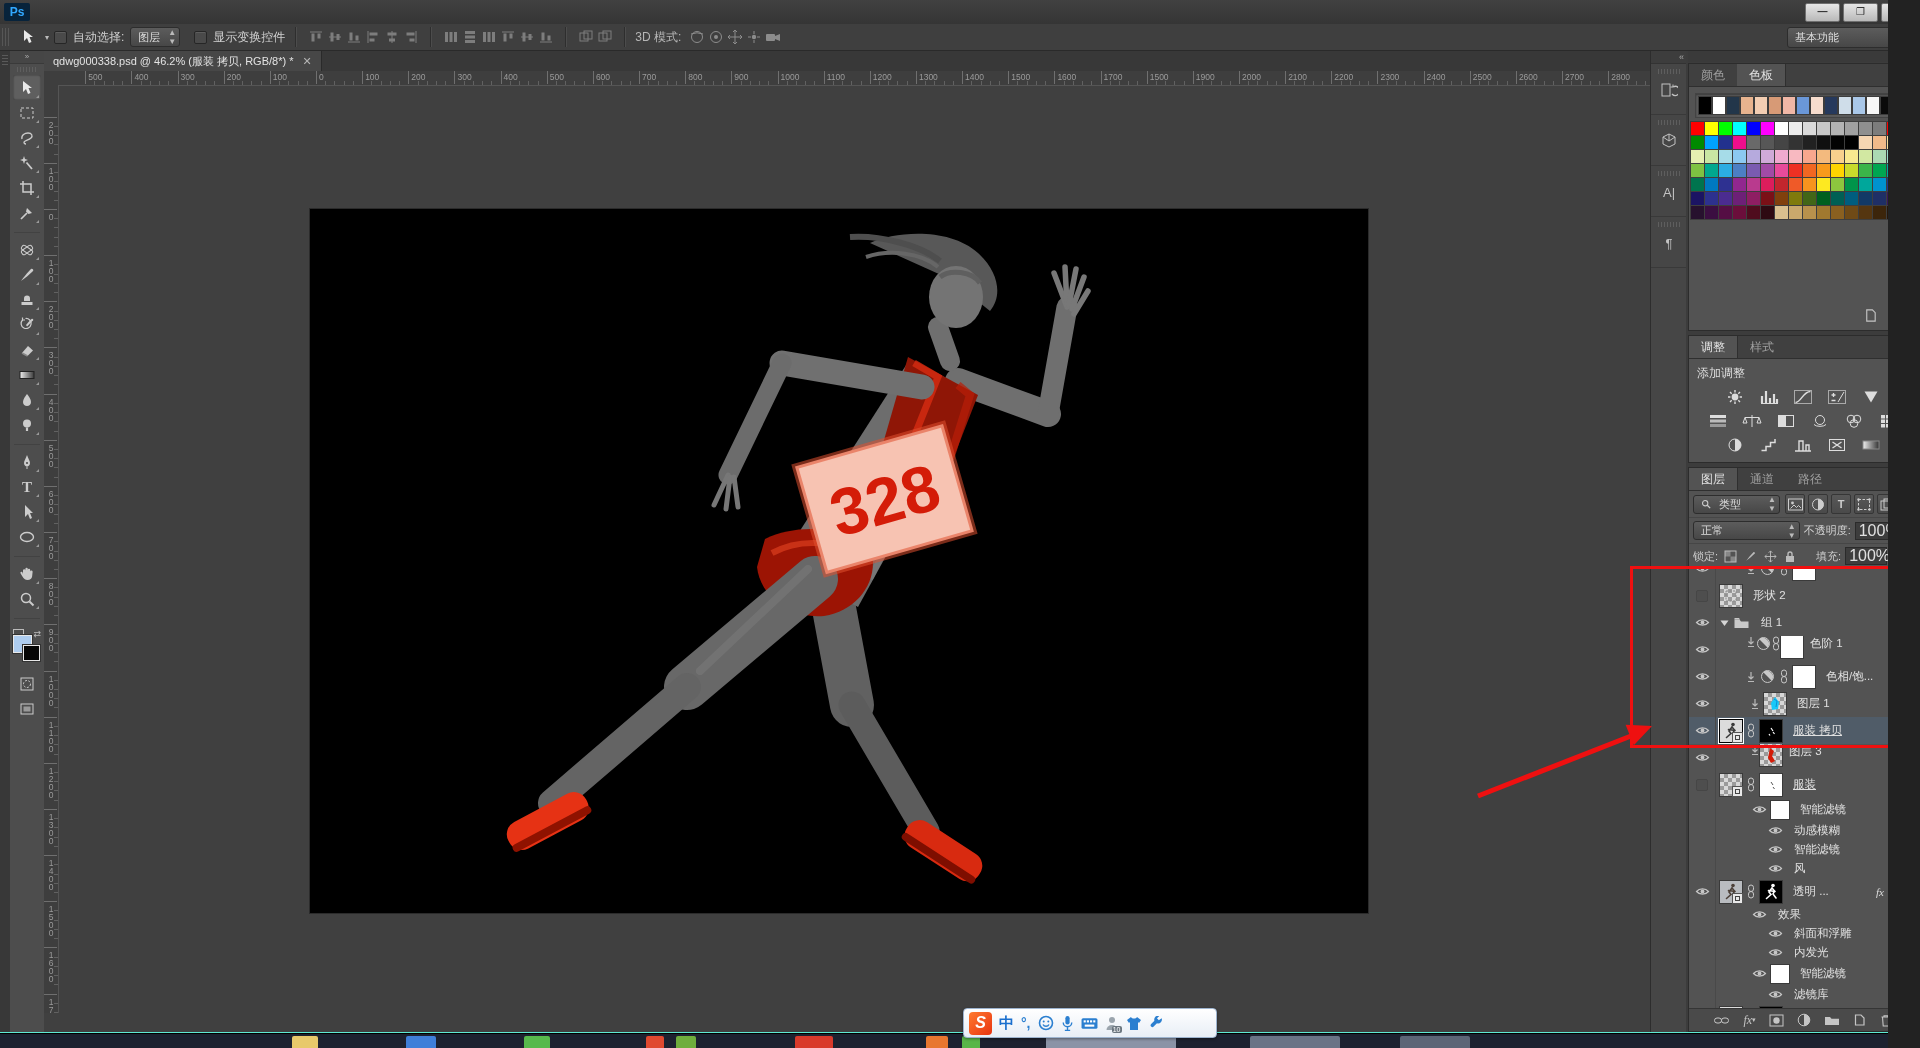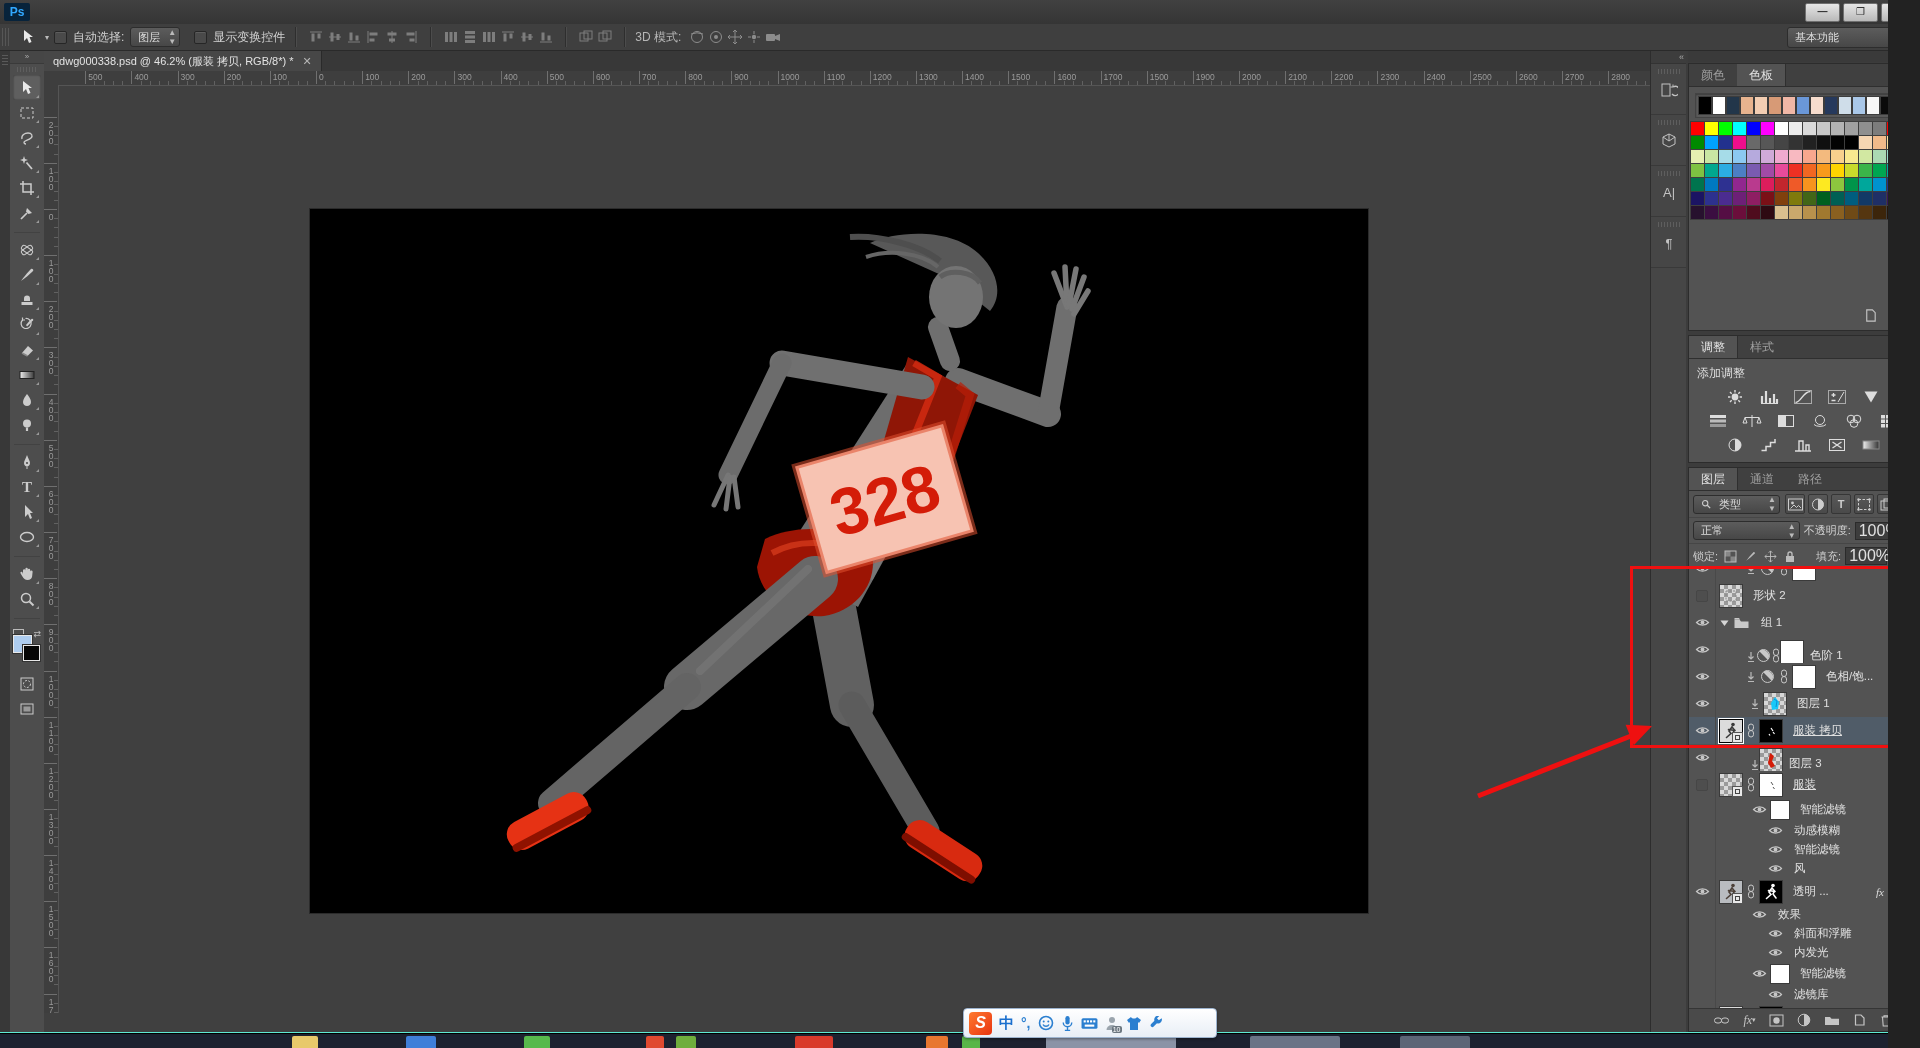--- a/index.html
+++ b/index.html
@@ -1350,21 +1350,21 @@
               <div class="rgt"></div>
             </div>
           </div>
           <div class="lrow" style="height: 27px;">
             <div class="eyecol">
               <svg width="15" height="11" viewBox="0 0 15 11" xmlns="http://www.w3.org/2000/svg">
                 <path d="M1.5 5.5 C4.5 2 10.5 2 13.5 5.5 C10.5 9 4.5 9 1.5 5.5 Z" fill="none" stroke="#c6c6c6" stroke-width="1.2"></path>
                 <circle cx="7.5" cy="5.5" r="1.9" fill="#c6c6c6"></circle>
               </svg>
             </div>
-            <div class="row" style="flex: 1 1 0%; height: 100%; display: flex; align-items: flex-end; padding-left: 30px; overflow: hidden;">
+            <div class="row" style="flex: 1 1 0%; height: 100%; display: flex; align-items: flex-start; padding-left: 30px; overflow: hidden;">
               <div style="display: flex;">
                 <svg width="10" height="12" viewBox="0 0 10 12" xmlns="http://www.w3.org/2000/svg">
                   <path d="M5 1 V8 M2.5 5.5 L5 8 L7.5 5.5 M2 10.5 h6" stroke="#b9b9b9" fill="none" stroke-width="1.2"></path>
                 </svg>
               </div>
               <div style="display: flex;">
                 <svg width="15" height="15" viewBox="0 0 15 15" xmlns="http://www.w3.org/2000/svg">
                   <circle cx="7.5" cy="7.5" r="6" fill="none" stroke="#c9c9c9"></circle>
                   <path d="M3.3 3.3 a6 6 0 0 1 8.4 8.4 Z" fill="#c9c9c9"></path>
                 </svg>
@@ -1461,21 +1461,21 @@
               <div class="rgt"></div>
             </div>
           </div>
           <div class="lrow" style="height: 27px;">
             <div class="eyecol">
               <svg width="15" height="11" viewBox="0 0 15 11" xmlns="http://www.w3.org/2000/svg">
                 <path d="M1.5 5.5 C4.5 2 10.5 2 13.5 5.5 C10.5 9 4.5 9 1.5 5.5 Z" fill="none" stroke="#c6c6c6" stroke-width="1.2"></path>
                 <circle cx="7.5" cy="5.5" r="1.9" fill="#c6c6c6"></circle>
               </svg>
             </div>
-            <div class="row" style="flex: 1 1 0%; height: 100%; display: flex; align-items: flex-end; gap: 0; padding-left: 34px; overflow: hidden;">
+            <div class="row" style="flex: 1 1 0%; height: 100%; display: flex; align-items: flex-start; gap: 0; padding-left: 34px; overflow: hidden;">
               <div style="display: flex;">
                 <svg width="10" height="12" viewBox="0 0 10 12" xmlns="http://www.w3.org/2000/svg">
                   <path d="M5 1 V8 M2.5 5.5 L5 8 L7.5 5.5 M2 10.5 h6" stroke="#b9b9b9" fill="none" stroke-width="1.2"></path>
                 </svg>
               </div>
               <div class="thumb checker"><svg width="22" height="22" viewBox="0 0 22 22" xmlns="http://www.w3.org/2000/svg">
                   <path d="M10 4 l4 3 -2 5 3 5 -4 2 -3 -5 Z" fill="#d41c08"></path>
                 </svg></div>
               <div class="lname">图层 3</div>
               <div class="rgt"></div>

